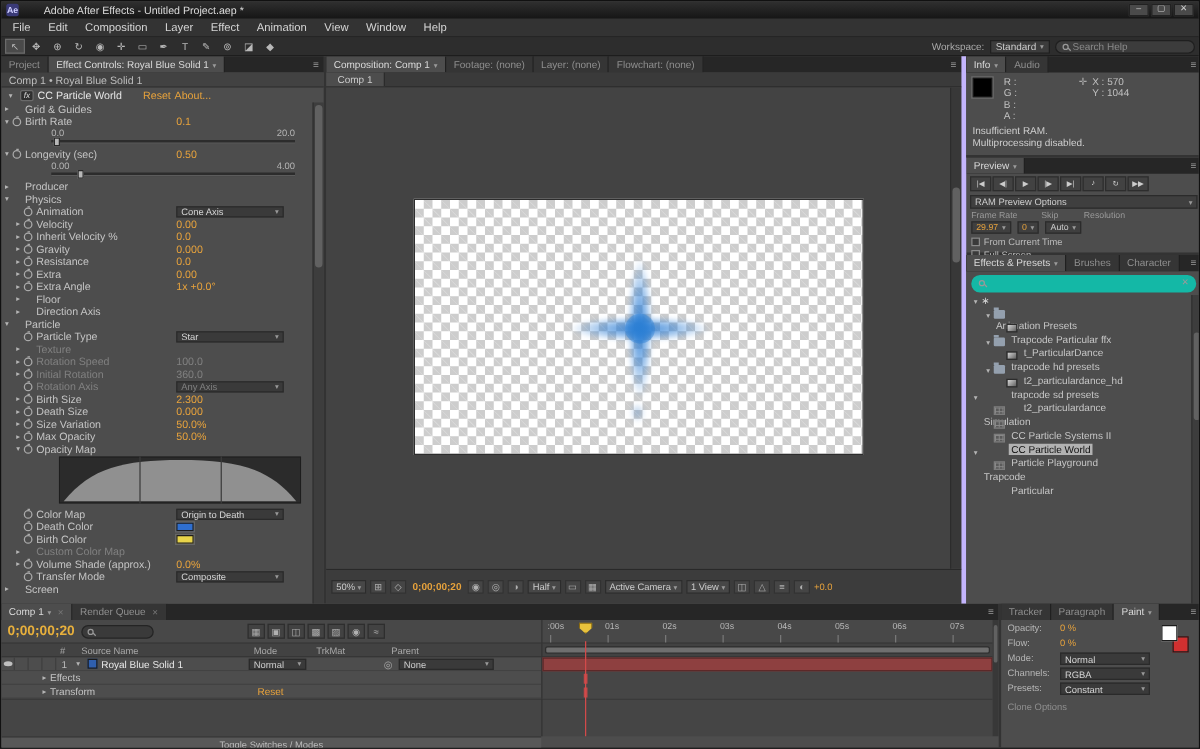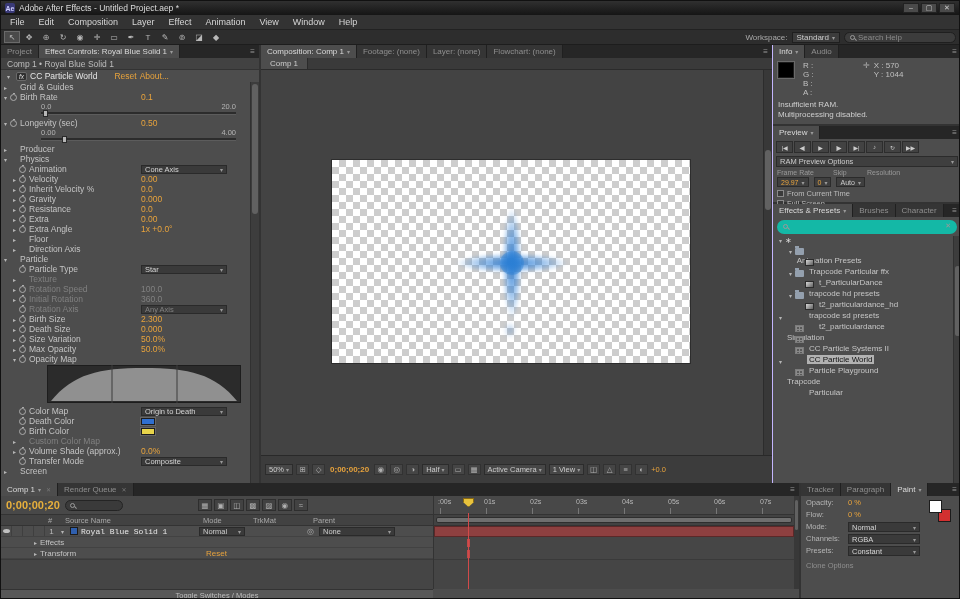--- a/index.html
+++ b/index.html
@@ -1,19 +1,19 @@
 <!DOCTYPE html>
 <html><head>
 <meta charset="utf-8">
 <style>
 *{margin:0;padding:0;box-sizing:border-box;}
 body{background:#1a1a1a;font-family:"Liberation Sans",sans-serif;}
 #root{position:relative;width:960px;height:599px;background:#404040;color:#c8c8c8;font-size:9px;overflow:hidden;border:1px solid #111;}
 
-.titlebar{position:absolute;left:0;top:0;right:0;height:14px;background:linear-gradient(#303030,#151515);display:flex;align-items:center;gap:4px;padding:0 4px;font-size:8.5px;color:#ddd;}
+.titlebar{position:absolute;left:0;top:0;right:0;height:14px;background:linear-gradient(#303030,#151515);display:flex;align-items:center;gap:20px;padding:0 4px;font-size:8.5px;color:#ddd;}
 .ae-badge{width:10px;height:10px;background:#3a3a78;color:#cfcfff;font-size:7px;font-weight:bold;display:flex;align-items:center;justify-content:center;border-radius:2px;flex:none;}
 .winbtns{margin-left:auto;display:flex;gap:2px;}
 .winbtn{width:16px;height:10px;background:#4a4a4a;border:1px solid #222;font-size:7px;line-height:8px;text-align:center;color:#ccc;}
 .menubar{position:absolute;top:14px;left:0;right:0;height:15px;background:#333;border-bottom:1px solid #222;display:flex;align-items:center;padding:0 2px;}
 .menu-item{padding:0 7px;color:#d6d6d6;}
 .toolbar{position:absolute;top:29px;left:0;right:0;height:15px;background:#2d2d2d;border-bottom:1px solid #1d1d1d;display:flex;align-items:center;padding:0 3px;}
 #tools{display:flex;gap:1px;}
 .tool{width:16px;height:12px;color:#b8b8b8;font-size:8px;display:flex;align-items:center;justify-content:center;border:1px solid transparent;}
 .tool.sel{background:#4a4a4a;border-color:#6a6a6a;}
 .ws{margin-left:auto;display:flex;align-items:center;gap:4px;font-size:8px;color:#aaa;}
@@ -25,21 +25,21 @@
 .ptabs{height:13px;background:#262626;display:flex;align-items:stretch;font-size:8px;overflow:hidden;white-space:nowrap;}
 .ptab{display:flex;align-items:center;gap:3px;padding:0 6px;background:#353535;color:#8f8f8f;border-right:1px solid #202020;}
 .ptab.active{background:#4d4d4d;color:#dadada;}
 .pmenu{margin-left:auto;display:flex;align-items:center;padding:0 4px;color:#999;}
 .tabarrow{font-size:6px;color:#9a9a9a;}
 .tabx{font-size:6px;color:#777;margin-left:2px;}
 .vthumb{position:absolute;left:1px;right:1px;background:#616161;border-radius:3px;}
 
 .main{position:absolute;top:44px;left:0;width:960px;height:438px;display:flex;}
 .ec-panel{width:260px;background:#4d4d4d;border-right:2px solid #333;position:relative;flex:none;}
-.comp-panel{flex:1;background:#434343;border-right:1px solid #c4b5fd;display:flex;flex-direction:column;position:relative;}
+.comp-panel{flex:1;background:#434343;border-right:4px solid #c4b5fd;display:flex;flex-direction:column;position:relative;}
 .right-col{width:188px;display:flex;flex-direction:column;flex:none;}
 
 .breadcrumb{height:12px;line-height:12px;padding-left:6px;background:#424242;border-bottom:1px solid #333;font-size:8.5px;color:#bdbdbd;}
 .fx-header{height:12px;display:flex;align-items:center;gap:3px;padding-left:3px;font-size:8.5px;color:#e6e6e6;}
 .fx-badge{background:#2f2f2f;border:1px solid #6a6a6a;border-radius:2px;font-size:6.5px;font-style:italic;padding:0 2px;color:#ddd;}
 .fxlink{color:#e8a33c;}
 .fxlink.r{margin-left:14px;}
 #ec-rows{position:absolute;top:37px;left:0;right:9px;bottom:0;overflow:hidden;}
 .ec-row{height:10px;display:flex;align-items:center;position:relative;font-size:8.5px;}
 .ec-row.grayed .plabel,.ec-row.grayed .pval,.ec-row.grayed .pdd{color:#808080;}
@@ -122,21 +122,21 @@
 .tl-icons{display:flex;gap:2px;margin-left:70px;}
 .tl-icon{width:14px;height:12px;background:#424242;border:1px solid #2e2e2e;color:#b0b0b0;font-size:7.5px;display:flex;align-items:center;justify-content:center;}
 .tl-cols{position:absolute;top:32px;left:0;width:432px;height:11px;background:#424242;border-bottom:1px solid #333;font-size:7.5px;color:#a8a8a8;}
 .col-label{position:absolute;top:1px;}
 .tl-rows{position:absolute;top:43px;left:0;width:432px;}
 .tl-row{height:11px;display:flex;align-items:center;font-size:8px;background:#4d4d4d;border-bottom:1px solid #424242;position:relative;}
 .av{width:11px;height:10px;border-right:1px solid #3f3f3f;flex:none;display:flex;align-items:center;justify-content:center;}
 .eye{width:7px;height:4px;background:#c0c0c0;border-radius:50%;}
 .lidx{width:13px;text-align:center;color:#bbb;flex:none;}
 .chip{width:8px;height:8px;background:#2f5fae;border:1px solid #1b1b1b;margin:0 3px;flex:none;}
-.lname{color:#e8e8e8;font-family:Liberation Mono, monospace;}
+.lname{color:#e8e8e8;}
 .ldd{position:absolute;height:9px;background:#3a3a3a;border:1px solid #2a2a2a;display:flex;align-items:center;justify-content:space-between;padding:0 3px;font-size:7.5px;color:#ccc;}
 .ldd.mode{left:198px;width:46px;}
 .pw{position:absolute;left:306px;color:#aaa;font-size:8px;}
 .ldd.parent{left:318px;width:76px;}
 .ind28{width:30px;flex:none;}
 .child span.clabel{color:#c4c4c4;}
 .reset-link{position:absolute;left:205px;color:#e8a33c;}
 .tl-ruler{position:absolute;left:432px;right:5px;top:13px;height:19px;background:#484848;border-bottom:1px solid #333;border-left:1px solid #333;}
 .rlabel{position:absolute;top:2px;font-size:7px;color:#b8b8b8;}
 .rlabel::after{content:'';position:absolute;left:2px;top:10px;width:1px;height:6px;background:#777;}

